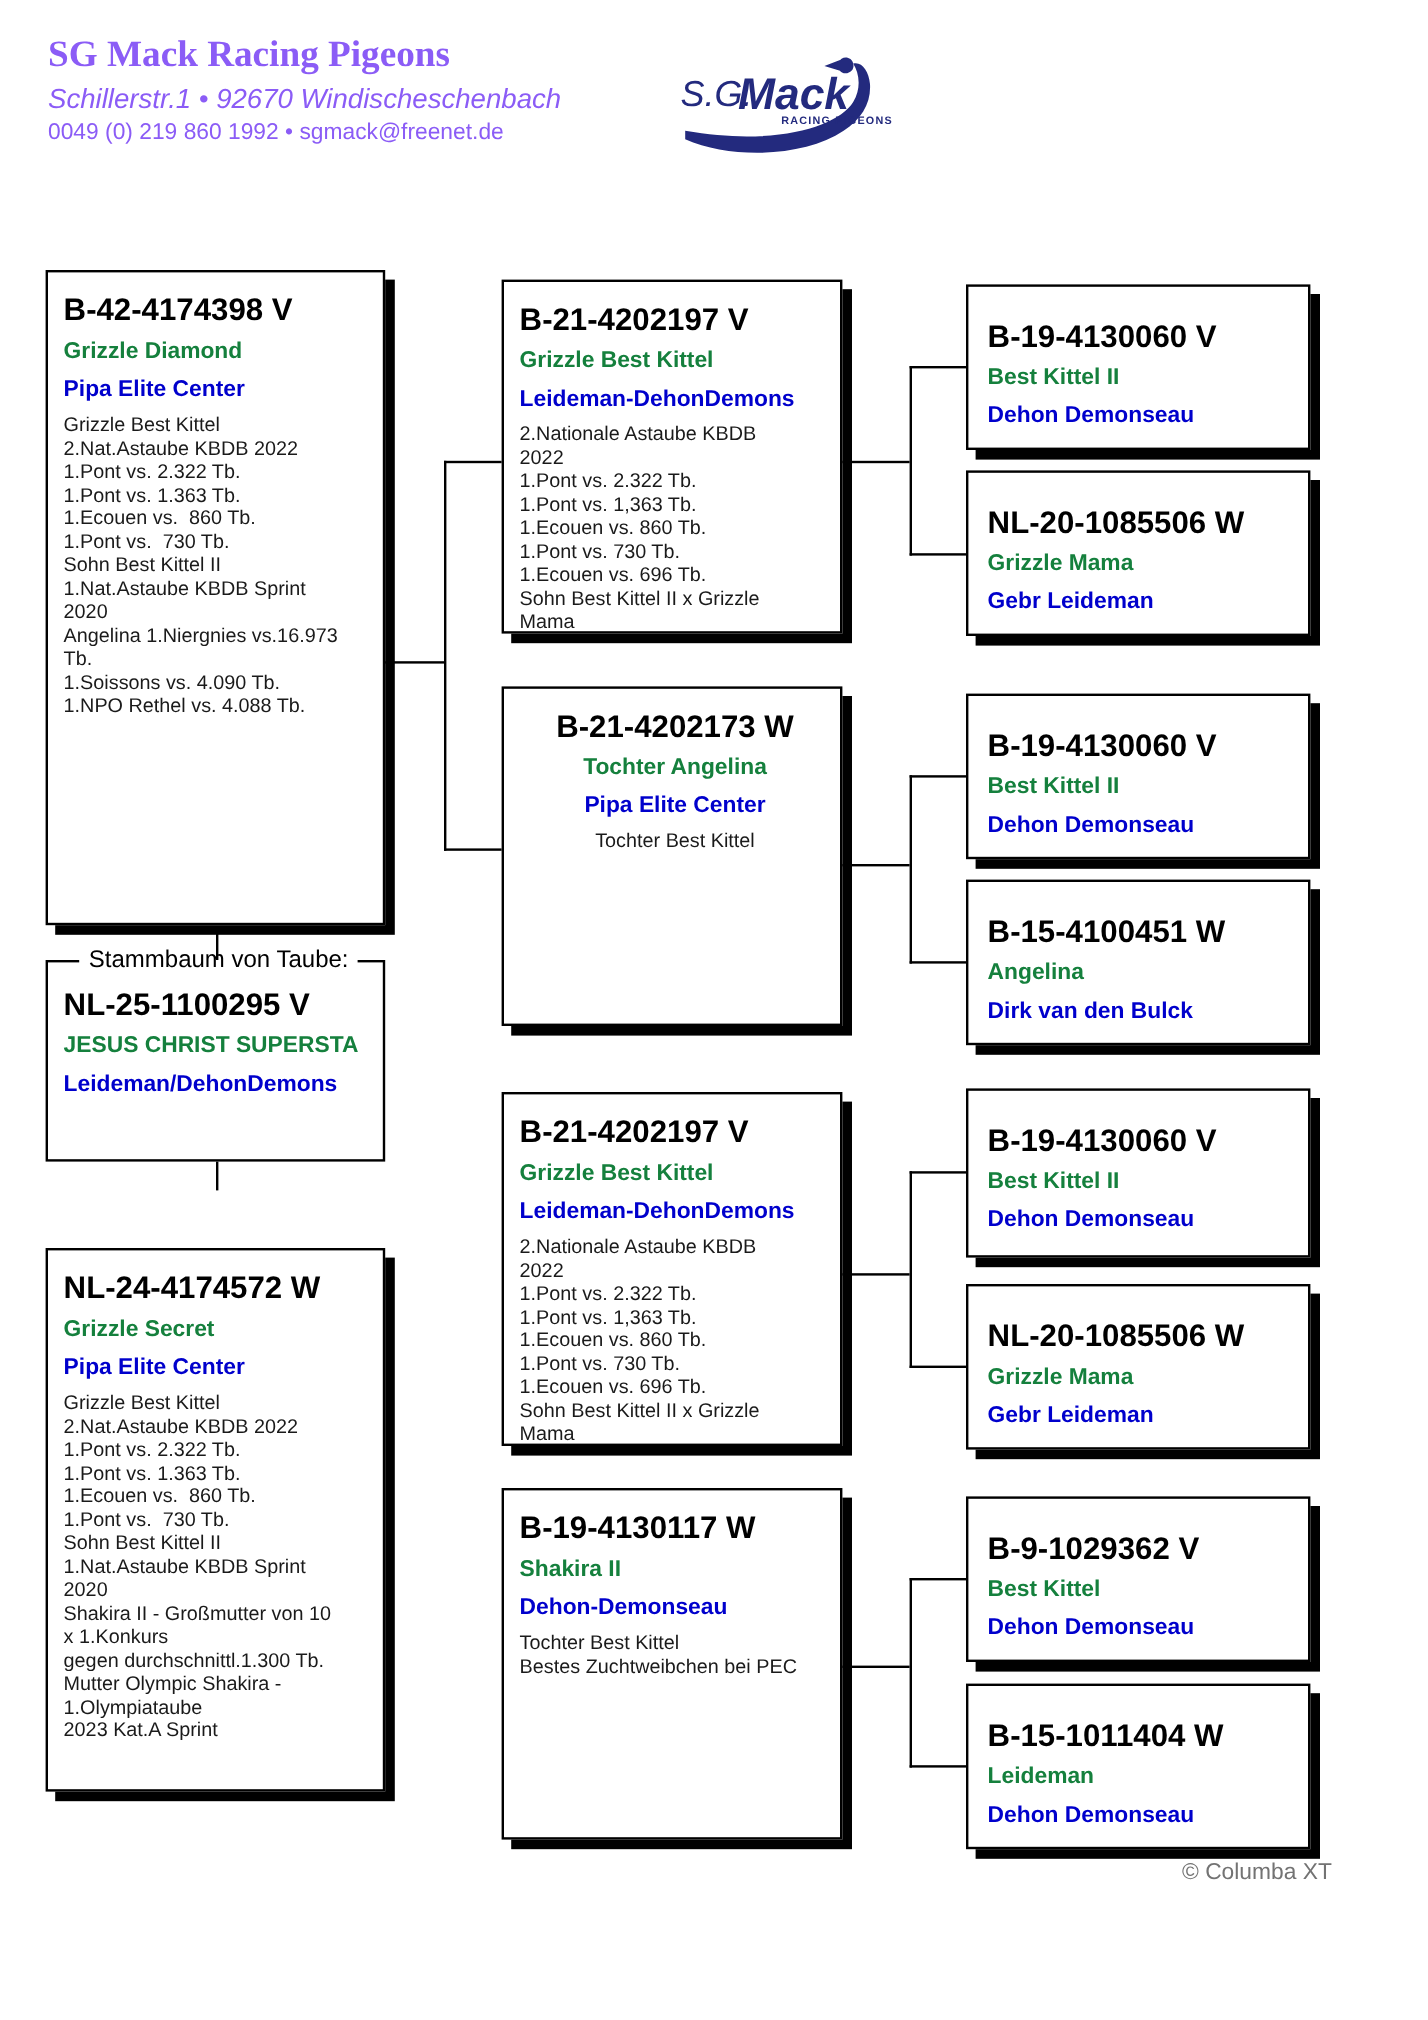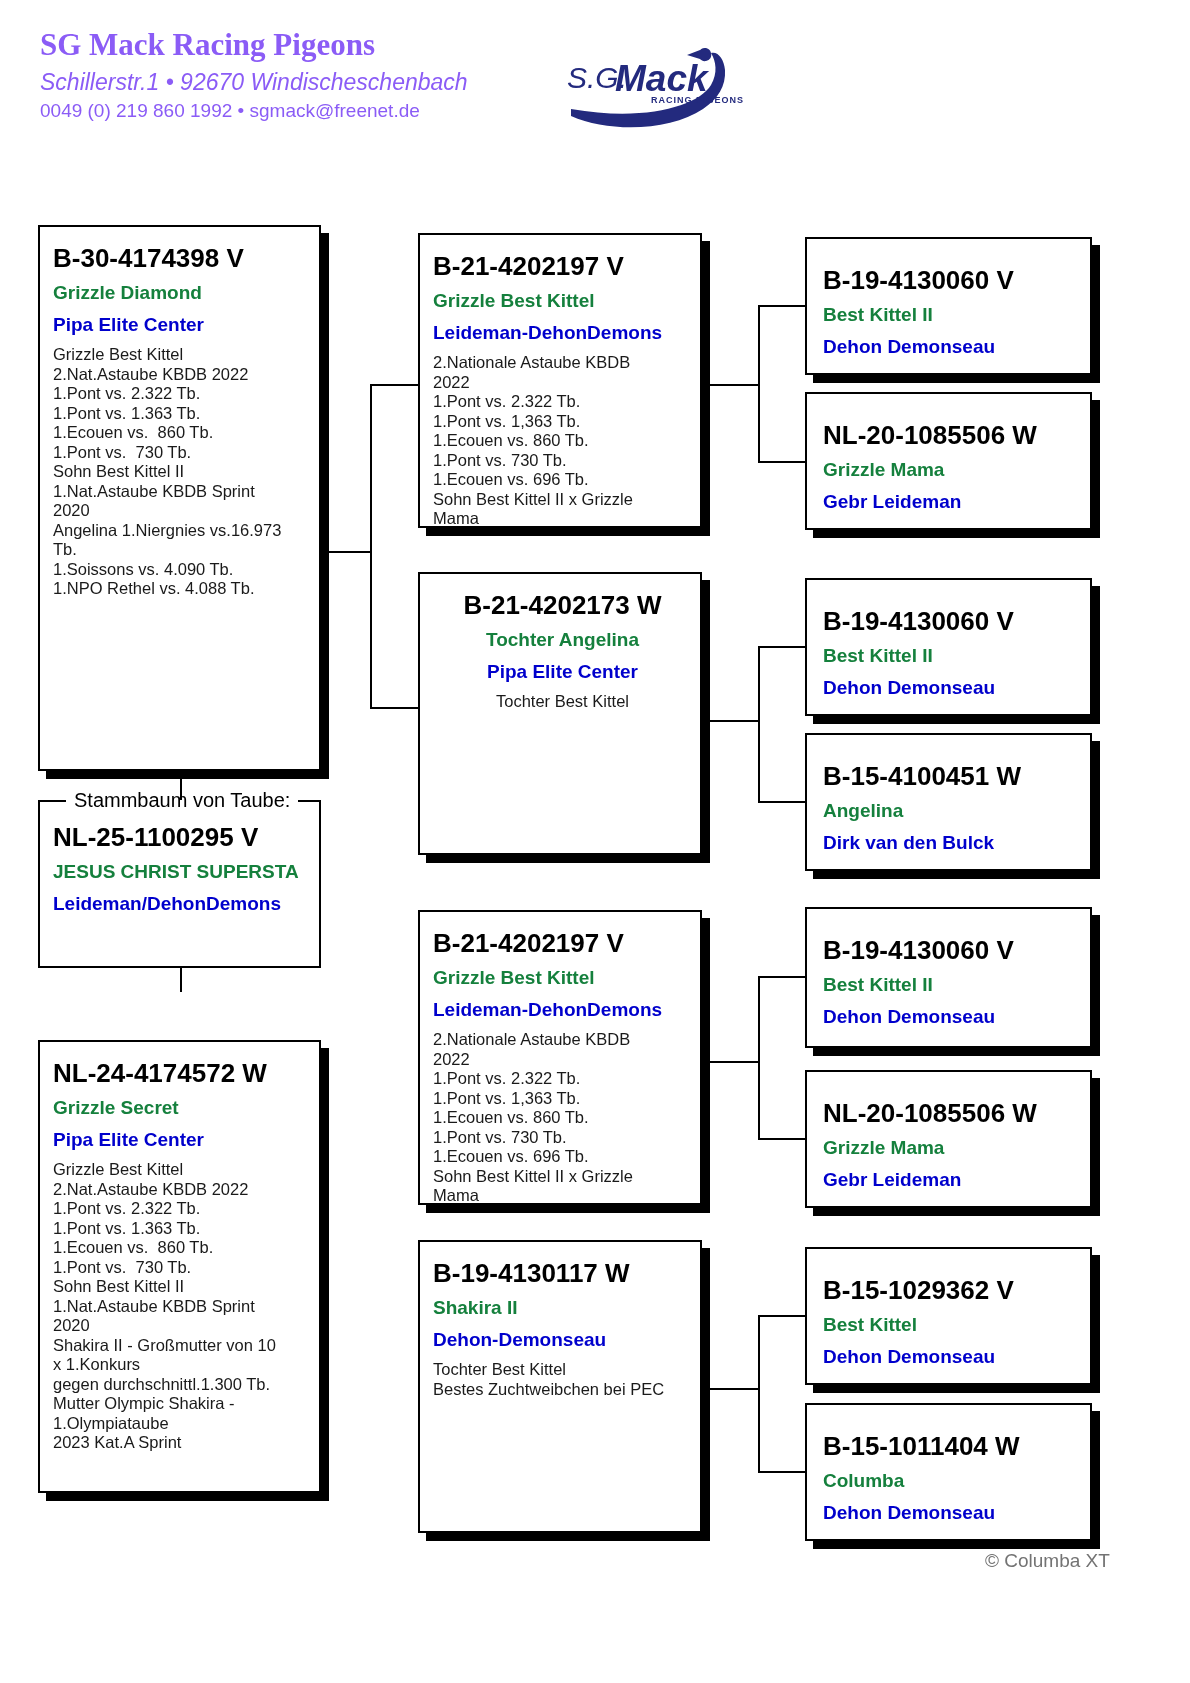--- a/index.html
+++ b/index.html
@@ -46,21 +46,21 @@
 
   <svg class="logo" viewBox="0 0 180 100">
     <path fill="#232a7e" d="M6,70 C45,87 105,85 138,63 C153,53 161,40 160,24 C159,13 153,5 146,7 C151,15 153,27 146,39 C133,60 80,76 6,63 Z"></path>
     <path fill="#232a7e" d="M146,7 C145,1 136,0 134,6 C132,11 136,16 141,15 C145,14 147,11 146,7 Z M135,4 L122,9 L135,13 Z"></path>
     <text x="2" y="42" font-family="Liberation Sans, sans-serif" font-style="italic" font-size="30" fill="#232a7e">S.G.</text>
     <text x="50" y="45" font-family="Liberation Sans, sans-serif" font-style="italic" font-weight="bold" font-size="37" fill="#232a7e">Mack</text>
     <text x="86" y="57" font-family="Liberation Sans, sans-serif" font-weight="bold" font-size="9" letter-spacing="1" fill="#232a7e">RACING PIGEONS</text>
   </svg>
 
   <div class="pbox" style="left:38px; top:225px; width:283px; height:546px;">
-    <div class="ring">B-30-4174398 V</div>
+    <div class="ring">B-42-4174398 V</div>
     <div class="pname">Grizzle Diamond</div>
     <div class="strain">Pipa Elite Center</div>
     <div class="pbody">Grizzle Best Kittel
 2.Nat.Astaube KBDB 2022
 1.Pont vs. 2.322 Tb.
 1.Pont vs. 1.363 Tb.
 1.Ecouen vs.  860 Tb.
 1.Pont vs.  730 Tb.
 Sohn Best Kittel II
 1.Nat.Astaube KBDB Sprint
@@ -174,28 +174,28 @@
     <div class="strain">Dehon Demonseau</div>
   </div>
 
   <div class="pbox small" style="left:805px; top:1070px; width:287px; height:138px;">
     <div class="ring">NL-20-1085506 W</div>
     <div class="pname">Grizzle Mama</div>
     <div class="strain">Gebr Leideman</div>
   </div>
 
   <div class="pbox small" style="left:805px; top:1247px; width:287px; height:138px;">
-    <div class="ring">B-15-1029362 V</div>
+    <div class="ring">B-9-1029362 V</div>
     <div class="pname">Best Kittel</div>
     <div class="strain">Dehon Demonseau</div>
   </div>
 
   <div class="pbox small" style="left:805px; top:1403px; width:287px; height:138px;">
     <div class="ring">B-15-1011404 W</div>
-    <div class="pname">Columba</div>
+    <div class="pname">Leideman</div>
     <div class="strain">Dehon Demonseau</div>
   </div>
 
   <div class="ln" style="left:321px; top:551px; width:49px; height:2px;"></div>
   <div class="ln" style="left:370px; top:384px; width:2px; height:325px;"></div>
   <div class="ln" style="left:370px; top:384px; width:48px; height:2px;"></div>
   <div class="ln" style="left:370px; top:707px; width:48px; height:2px;"></div>
 
   <div class="ln" style="left:702px; top:384px; width:56px; height:2px;"></div>
   <div class="ln" style="left:758px; top:305px; width:2px; height:158px;"></div>

